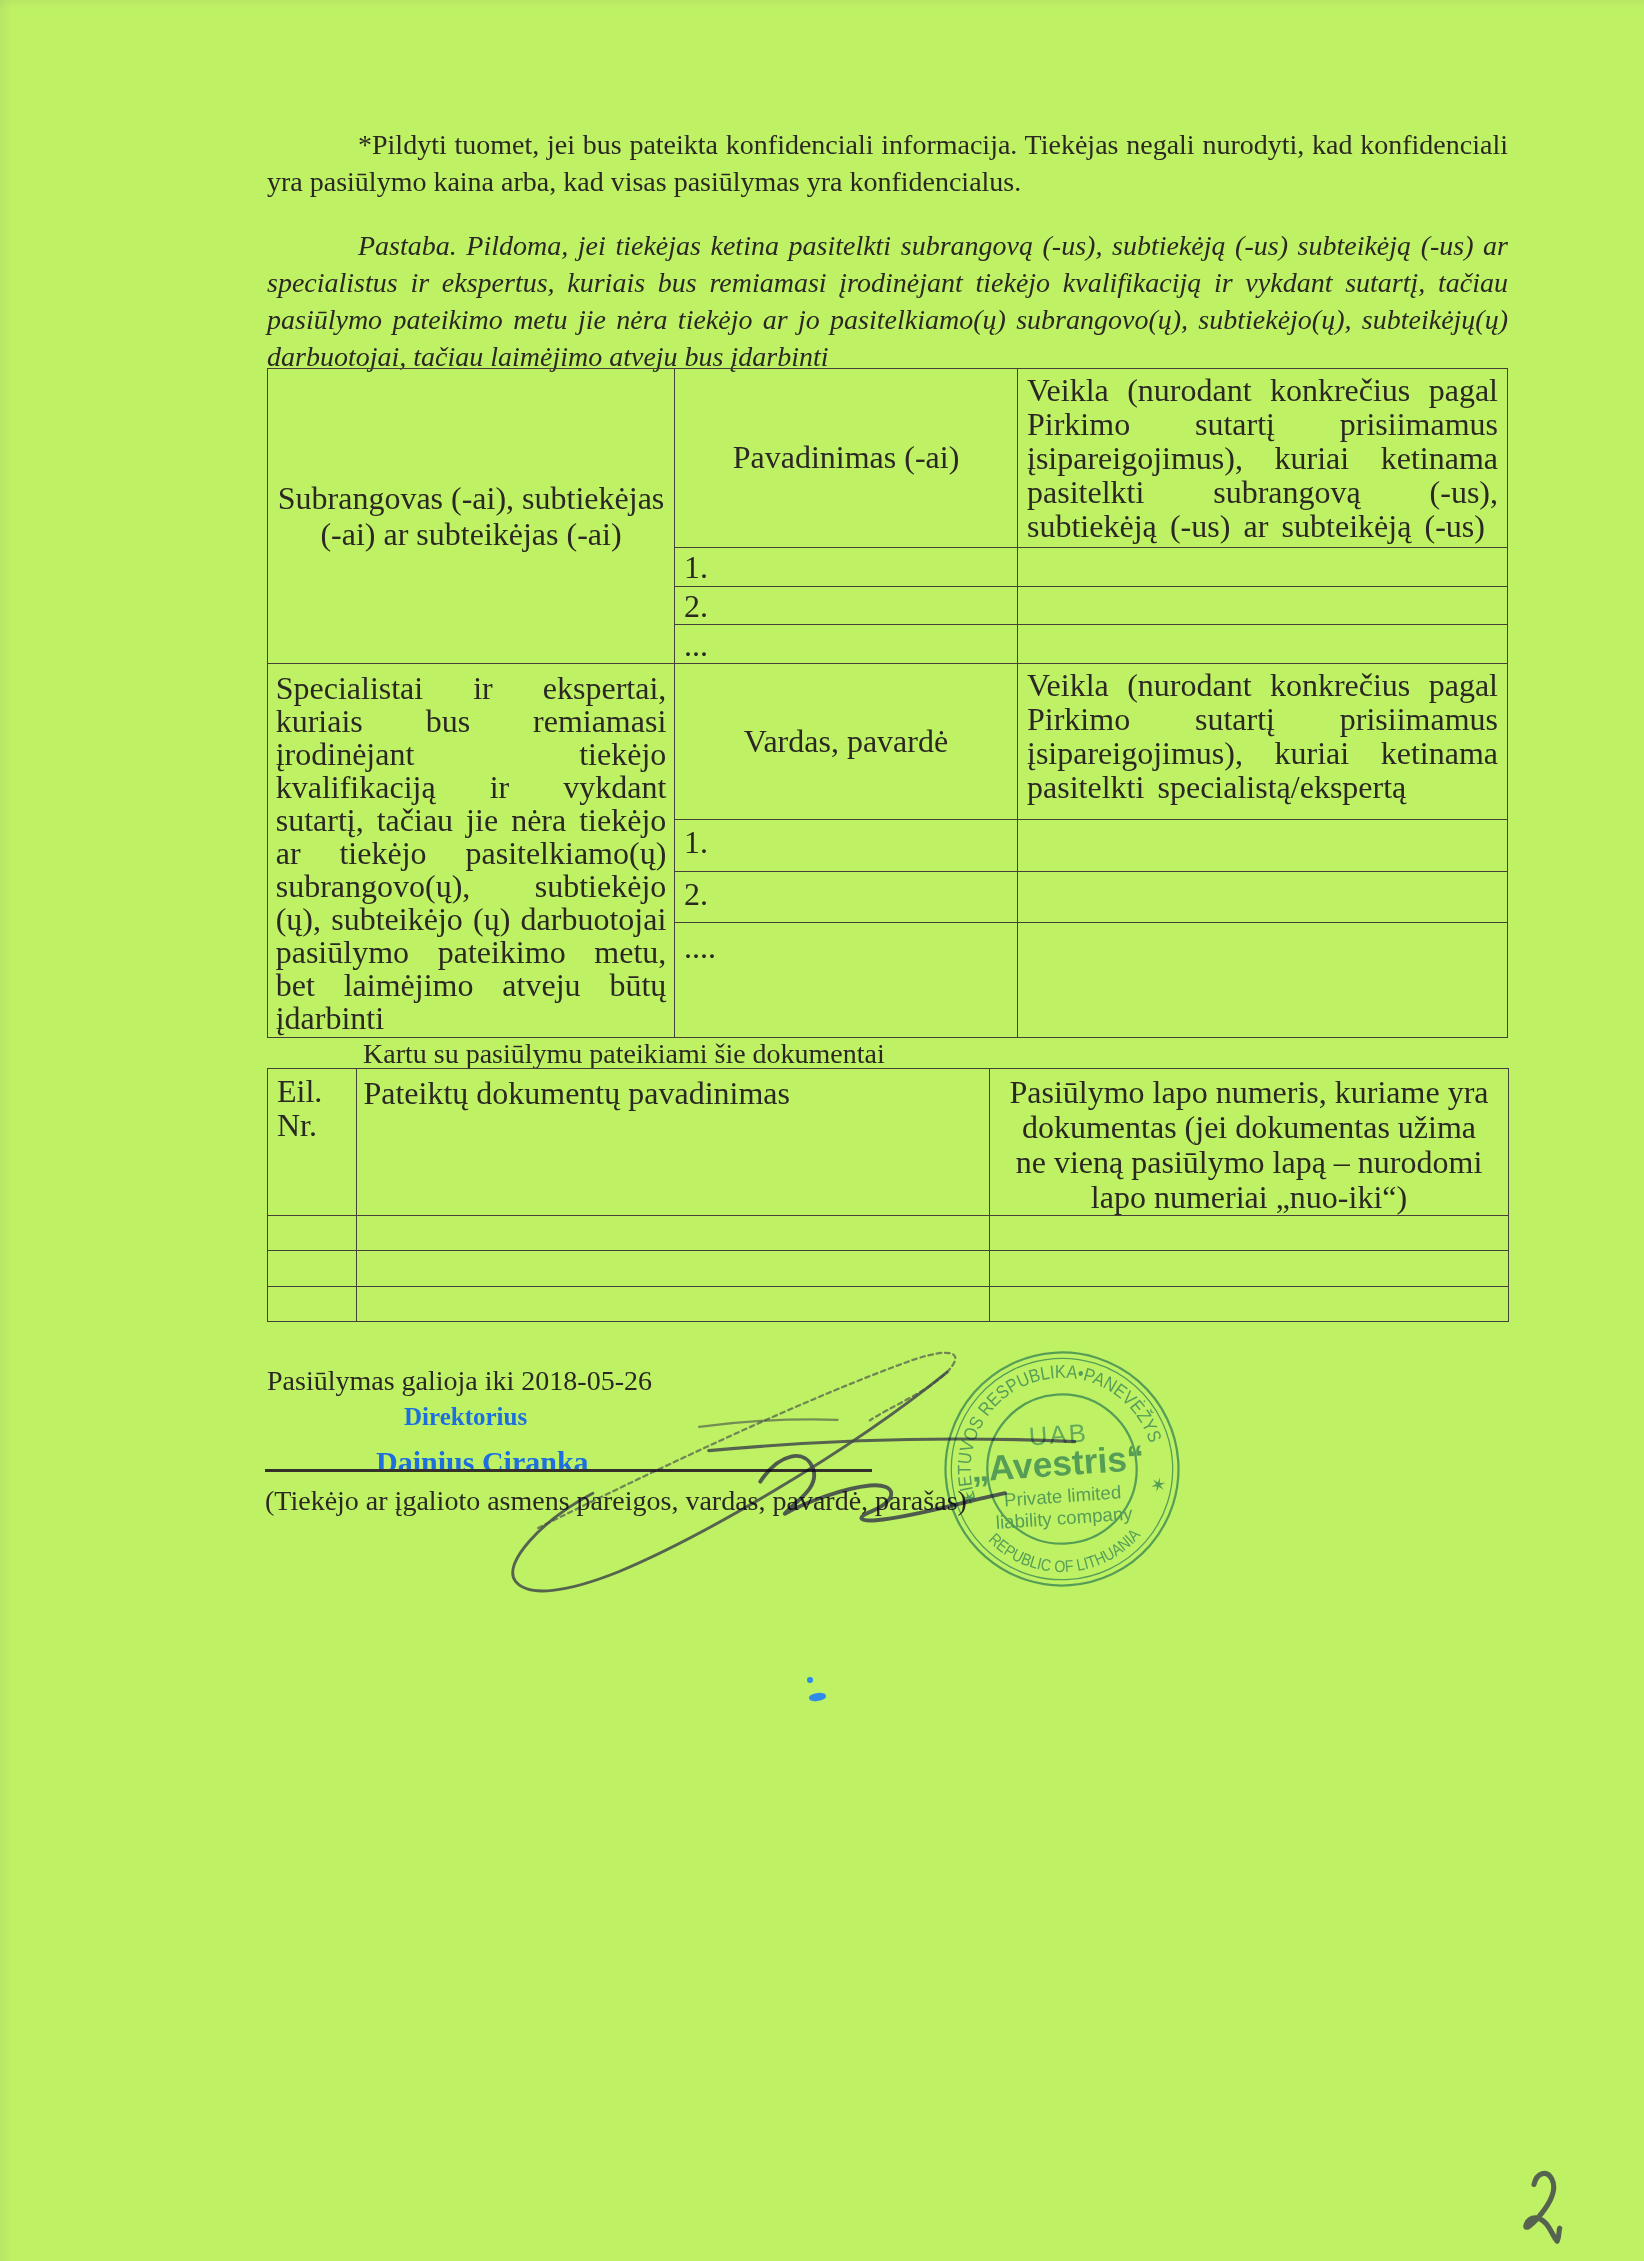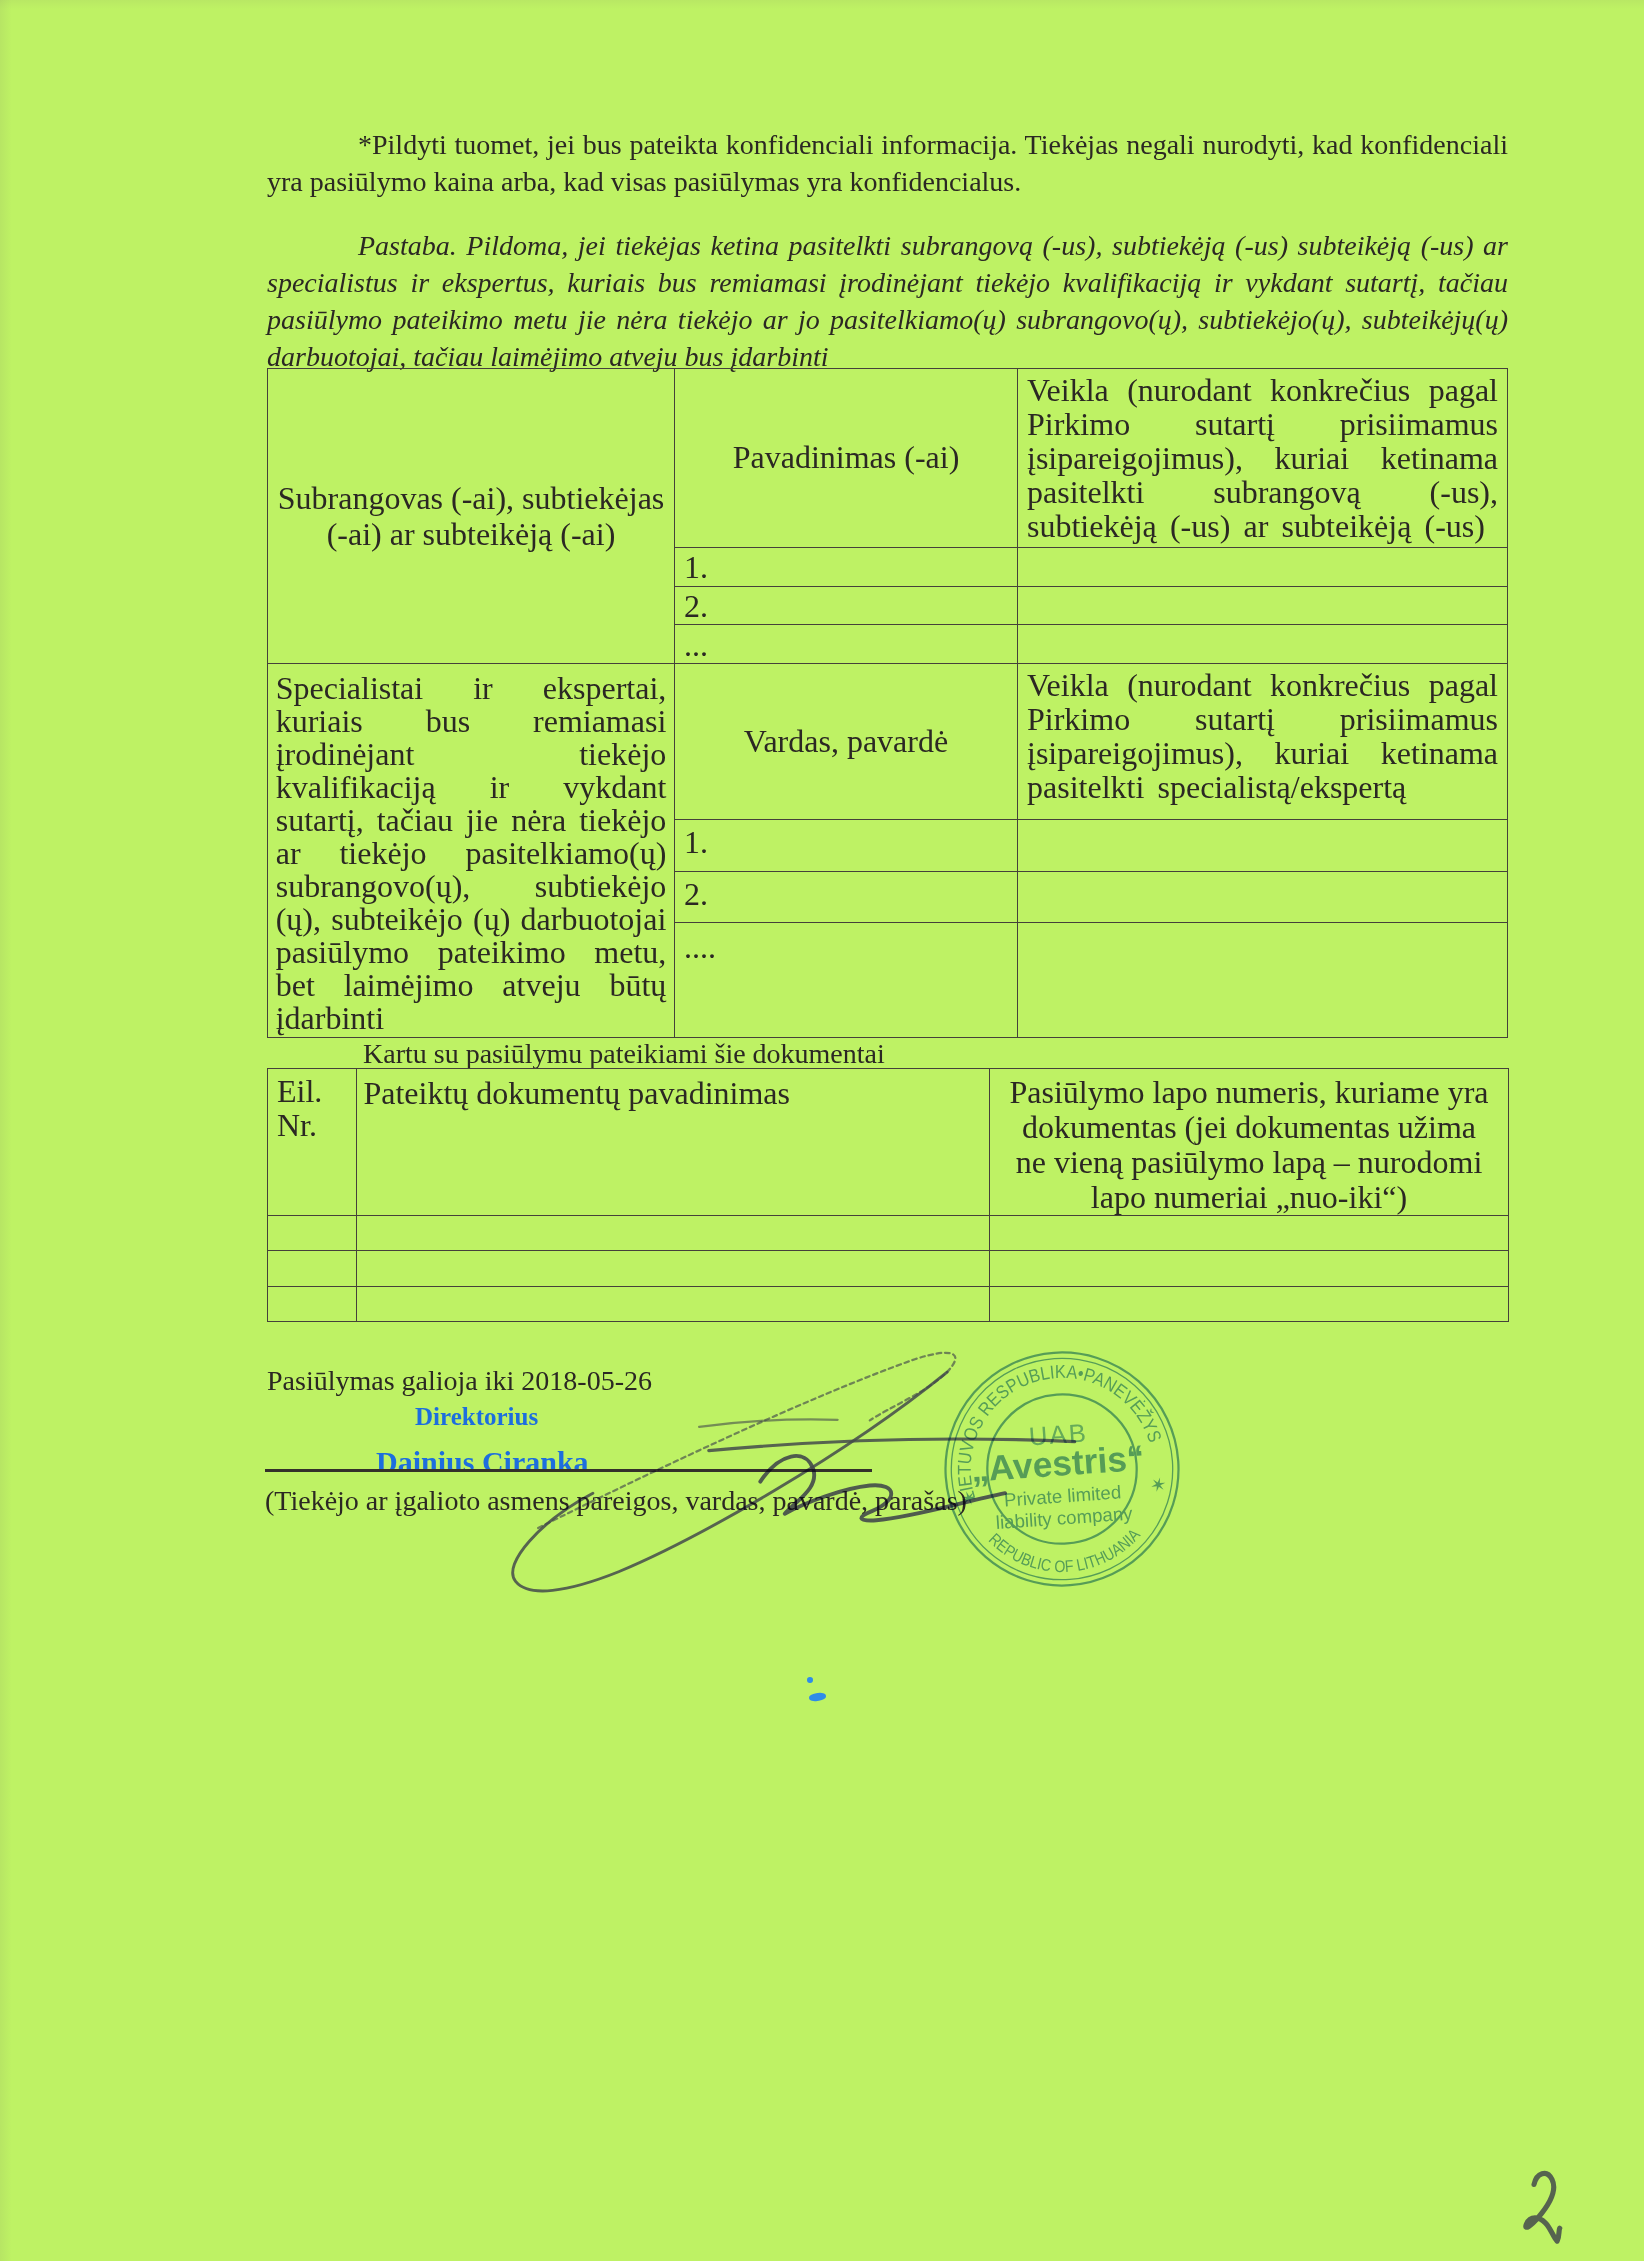--- a/index.html
+++ b/index.html
@@ -46,21 +46,21 @@
   <div class="abs para italic" style="left:267px;top:227px;">Pastaba. Pildoma, jei tiekėjas ketina pasitelkti subrangovą (-us), subtiekėją (-us) subteikėją (-us) ar specialistus ir ekspertus, kuriais bus remiamasi įrodinėjant tiekėjo kvalifikaciją ir vykdant sutartį, tačiau pasiūlymo pateikimo metu jie nėra tiekėjo ar jo pasitelkiamo(ų) subrangovo(ų), subtiekėjo(ų), subteikėjų(ų) darbuotojai, tačiau laimėjimo atveju bus įdarbinti</div>
 
   <table class="grid" style="left:267px;top:368px;width:1240px;">
     <colgroup>
         <col style="width:407px">
         <col style="width:343px">
         <col style="width:490px">
       </colgroup>
     <tbody>
         <tr style="height:173px">
-      <td rowspan="4" class="c-merged-a">Subrangovas (-ai), subtiekėjas (-ai) ar subteikėją (-ai)</td>
+      <td rowspan="4" class="c-merged-a">Subrangovas (-ai), subtiekėjas (-ai) ar subteikėjas (-ai)</td>
       <td class="c-head-center">Pavadinimas (-ai)</td>
       <td class="c-head-justify">Veikla (nurodant konkrečius pagal Pirkimo sutartį prisiimamus įsipareigojimus), kuriai ketinama pasitelkti subrangovą (-us), subtiekėją (-us) ar subteikėją (-us)</td>
     </tr>
     <tr style="height:37px">
       <td class="c-rowlabel">1.</td>
       <td class="c-empty"></td>
     </tr>
     <tr style="height:37px">
       <td class="c-rowlabel">2.</td>
       <td class="c-empty"></td>
@@ -116,21 +116,21 @@
     <tr style="height:35px">
       <td class="c-empty"></td>
       <td class="c-empty"></td>
       <td class="c-empty"></td>
     </tr>
   </tbody>
     </table>
 
   <div class="abs nowrap" style="left:267px;top:1357px;font-size:28px;">Pasiūlymas galioja iki 2018-05-26</div>
 
-  <div class="abs nowrap blue-print" style="left:415px;top:1395px;font-size:25px;">Direktorius</div>
+  <div class="abs nowrap blue-print" style="left:404px;top:1395px;font-size:25px;">Direktorius</div>
 
   <div class="abs nowrap blue-print" style="left:376px;top:1437px;font-size:30px;">Dainius Ciranka</div>
 
   <div class="abs sig-line" style="left:265px;top:1469px;width:607px;"></div>
 
   <div class="abs nowrap" style="left:265px;top:1477px;font-size:28px;">(Tiekėjo ar įgalioto asmens pareigos, vardas, pavardė, parašas)</div>
 
   <svg class="abs stamp-svg" style="left:941px;top:1348px;" width="242" height="242" viewBox="0 0 376 376">
     <g transform="rotate(-4 188 188)" stroke="#5f9ad8" fill="none">
       <circle cx="188" cy="188" r="181" stroke-width="3.5"></circle>

